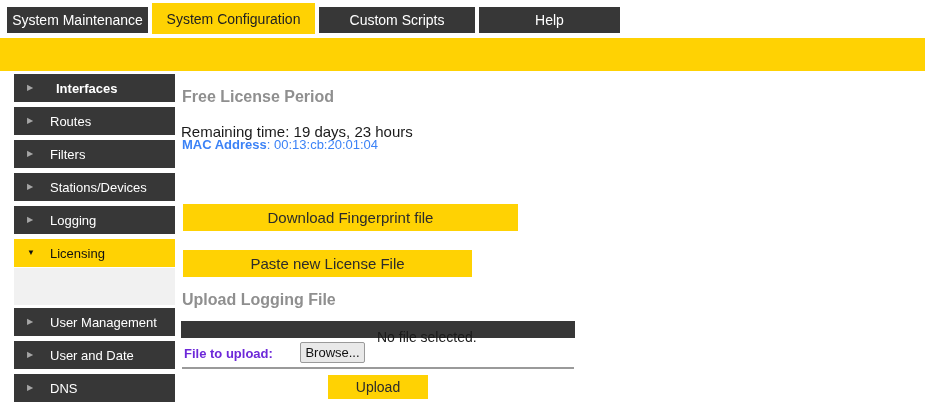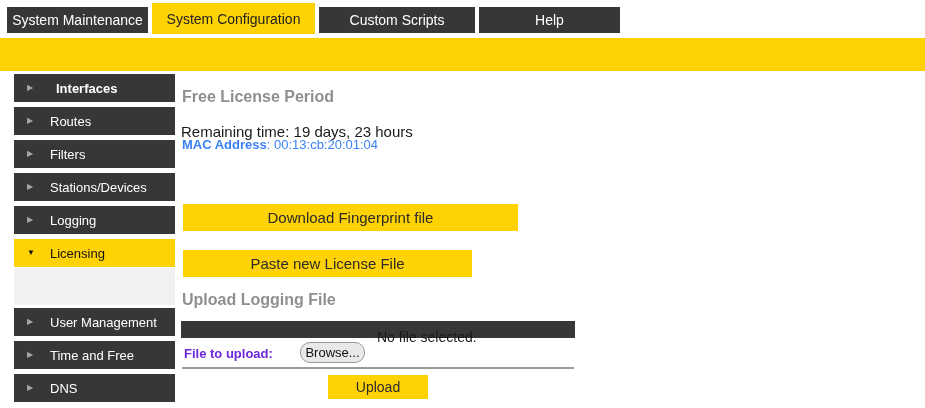--- a/index.html
+++ b/index.html
@@ -49,21 +49,21 @@
         display:flex;align-items:center;justify-content:center;cursor:pointer;
         font-family:inherit;}
   #btn-download{left:183px;top:204px;width:335px;height:27px;font-size:15px;}
   #btn-paste{left:183px;top:250px;width:289px;height:27px;font-size:15px;}
   #btn-upload{left:328px;top:375px;width:100px;height:24px;font-size:14px;}
 
   .dark-strip{position:absolute;left:181px;top:321px;width:394px;height:17px;background:var(--dark);}
 
   #file-label{position:absolute;left:184px;top:346px;font-size:13px;font-weight:bold;color:#6d28d9;}
   #btn-browse{position:absolute;left:300px;top:342px;width:65px;height:21px;background:#e9e9e9;
-              border:1px solid #9a9a9a;border-radius:10px;font-size:13px;color:#111;
+              border:1px solid #9a9a9a;border-radius:2px;font-size:13px;color:#111;
               display:flex;align-items:center;justify-content:center;cursor:pointer;
               font-family:inherit;}
   #file-status{position:absolute;left:377px;top:329px;font-size:14px;color:#1a1a1a;}
   .divider{position:absolute;left:182px;top:367px;width:392px;height:2px;background:#9a9a9a;}
 </style>
 </head>
 <body>
 
 <div id="screen">
 
@@ -101,21 +101,21 @@
       <span class="arrow">▼</span>
       <span class="label">Licensing</span>
     </div>
     <div class="submenu-area"></div>
     <div class="side-item">
       <span class="arrow">▶</span>
       <span class="label">User Management</span>
     </div>
     <div class="side-item">
       <span class="arrow">▶</span>
-      <span class="label">Time and Free</span>
+      <span class="label">User and Date</span>
     </div>
     <div class="side-item">
       <span class="arrow">▶</span>
       <span class="label">DNS</span>
     </div>
   </div>
 
   <div class="heading" id="h-free">Free License Period</div>
   <div id="remaining">Remaining time: 19 days, 23 hours</div>
   <div id="macline">

